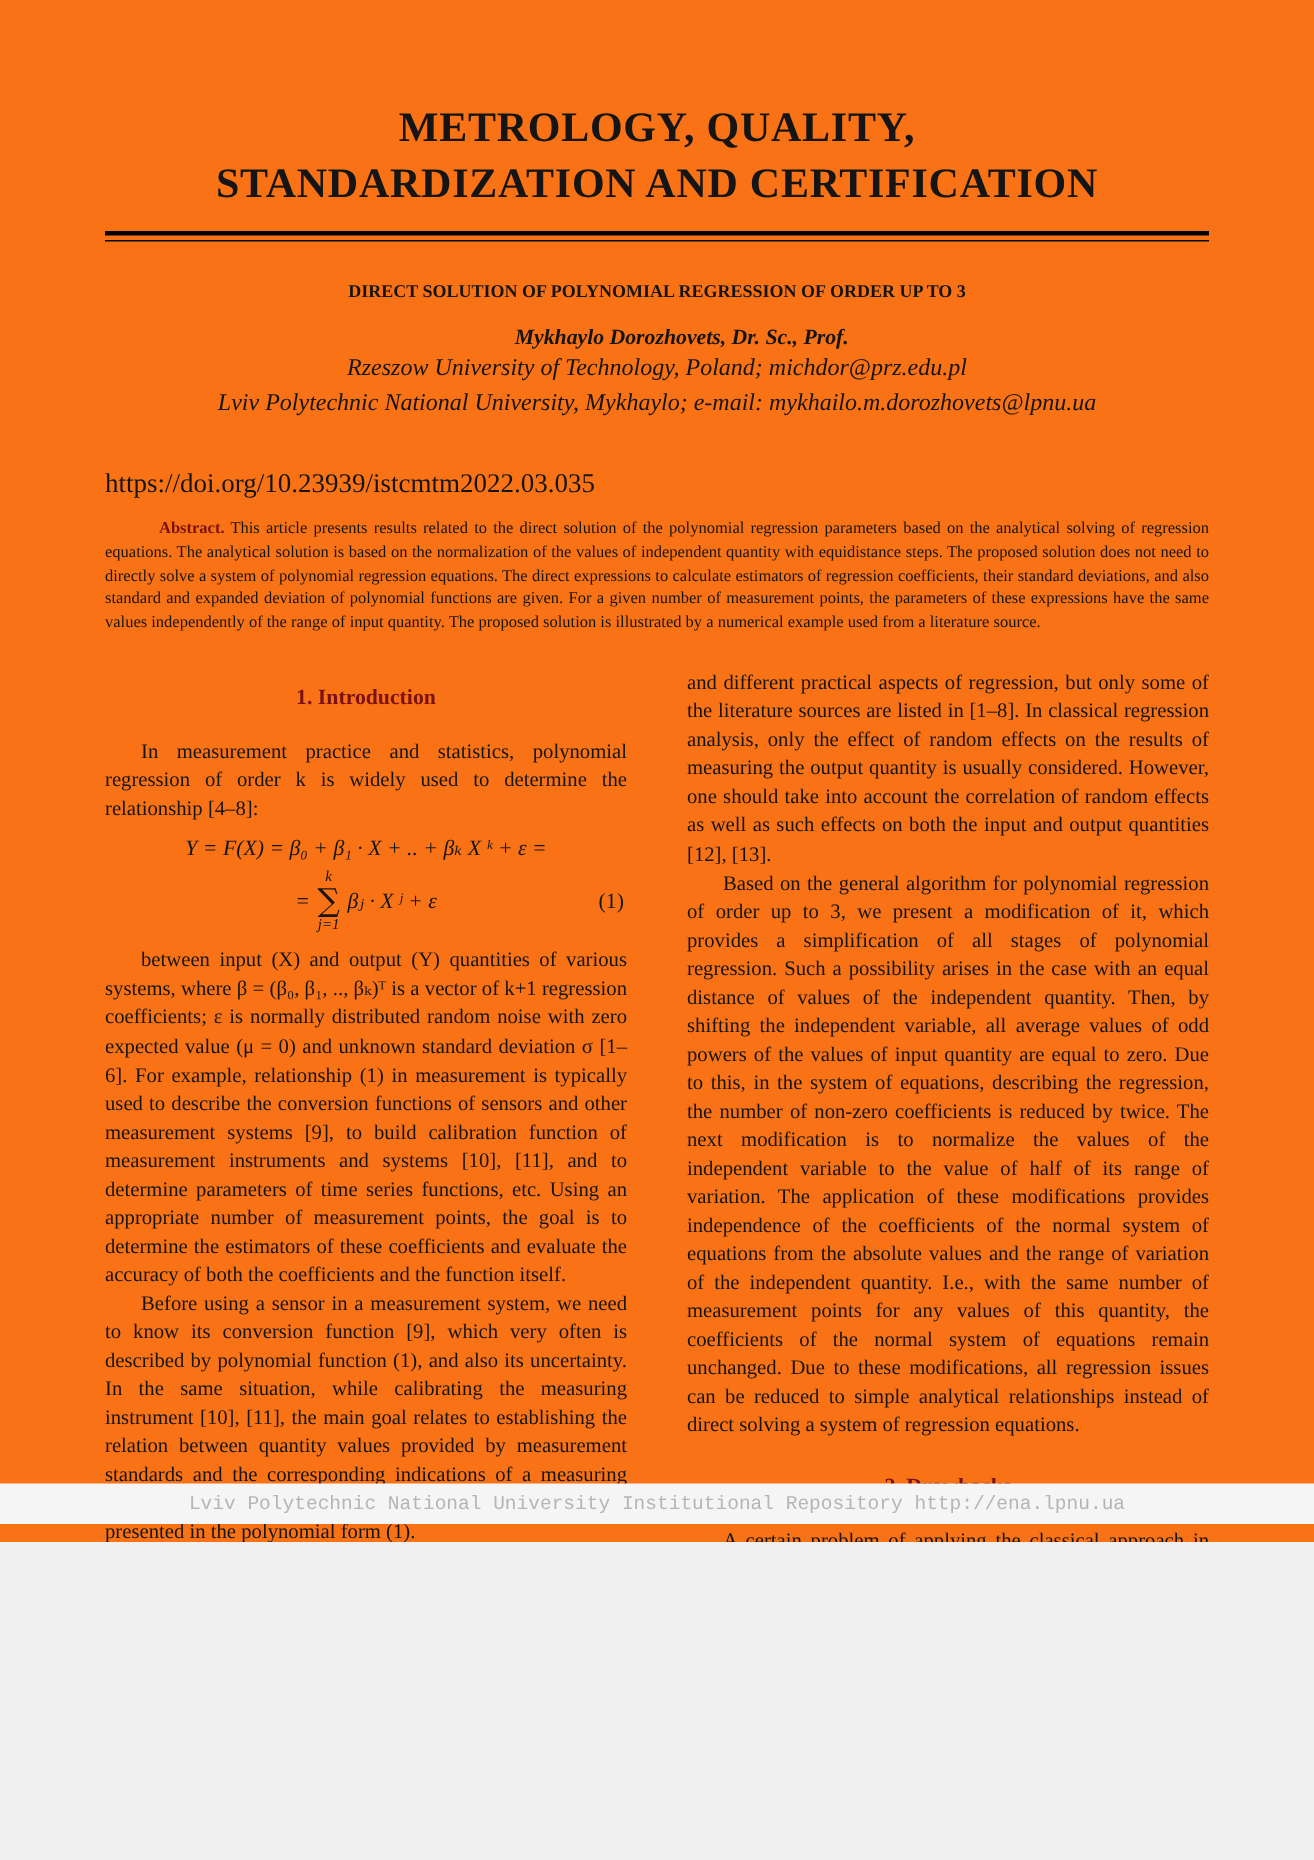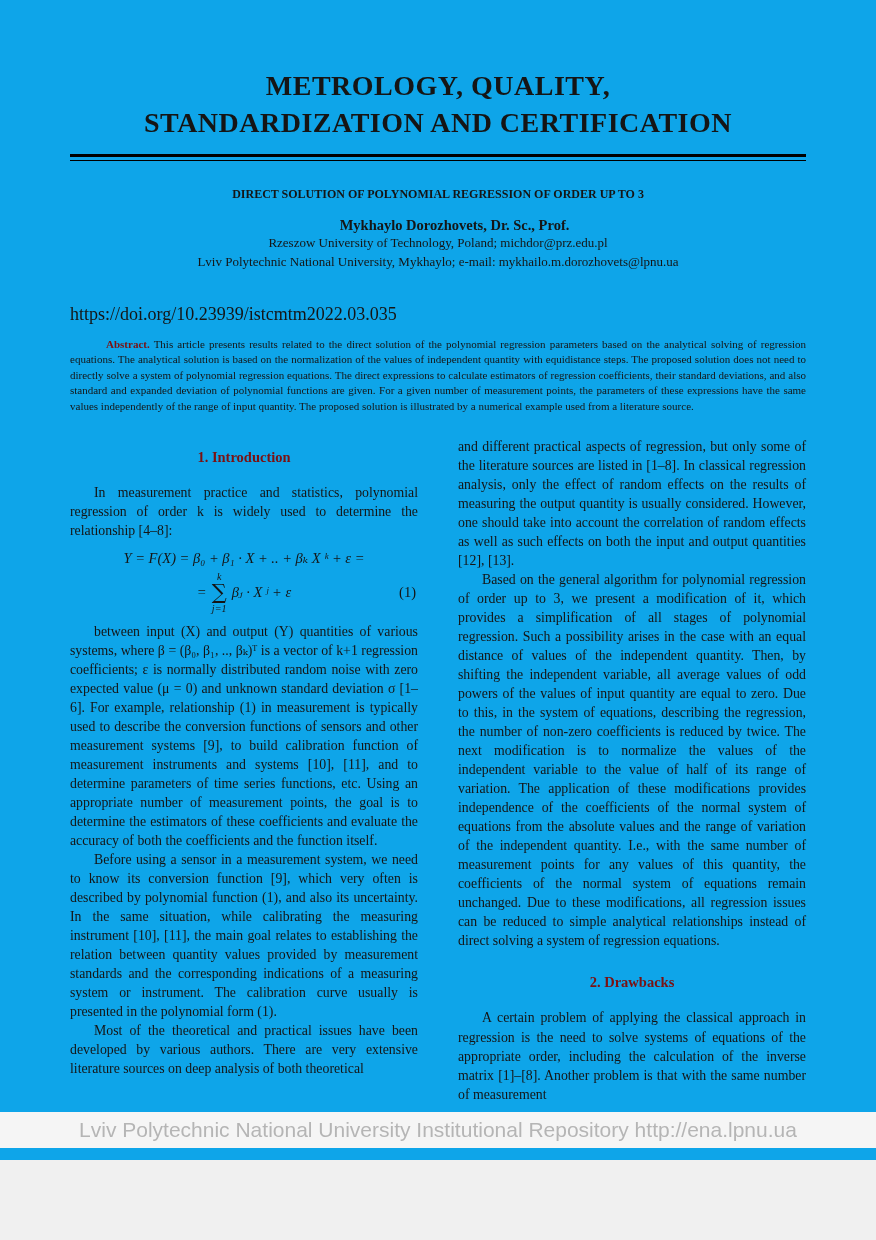--- a/index.html
+++ b/index.html
@@ -1,21 +1,21 @@
 <!DOCTYPE html>
 <html><head>
 <meta charset="utf-8">
 <style>
   html, body { margin: 0; padding: 0; background: #f0f0f0; }
   .page {
     position: relative;
     width: 876px;
-    height: 1160px;
+    height: 1028px;
     margin: 0 auto;
-    background: #0ea5e9;
+    background: #f97316;
     font-family: "Liberation Serif", "DejaVu Serif", serif;
     color: #151515;
     overflow: hidden;
     box-sizing: border-box;
   }
   .journal-title {
     margin-top: 68px;
     text-align: center;
     font-weight: bold;
     font-size: 28px;
@@ -31,26 +31,28 @@
   .article-title {
     margin: 26px 70px 0 70px;
     text-align: center;
     font-weight: bold;
     font-size: 12px;
   }
   .author-line {
     margin-top: 15px;
     text-align: center;
     font-weight: bold;
+    font-style: italic;
     font-size: 14.5px;
     margin-left: 33px;
   }
   .affiliation {
     text-align: center;
-    font-size: 13px;
+    font-style: italic;
+    font-size: 16px;
     line-height: 1.45;
   }
   .doi-line {
     margin: 32px 70px 0 70px;
     font-size: 18px;
   }
   .abstract {
     margin: 12px 70px 0 70px;
     font-size: 11px;
     line-height: 1.42;
@@ -115,22 +117,22 @@
     font-style: normal;
   }
   .footer-band {
     position: absolute;
     left: 0;
     right: 0;
     bottom: 12px;
     padding: 6px 0;
     background: #f5f5f5;
     text-align: center;
-    font-family: Liberation Sans, sans-serif;
-    font-size: 21px;
+    font-family: Liberation Mono, monospace;
+    font-size: 13px;
   }
 </style>
 </head>
 <body>
 
 <div class="page">
 
   <div class="journal-title">
     <div>METROLOGY, QUALITY,</div>
     <div>STANDARDIZATION AND CERTIFICATION</div>

